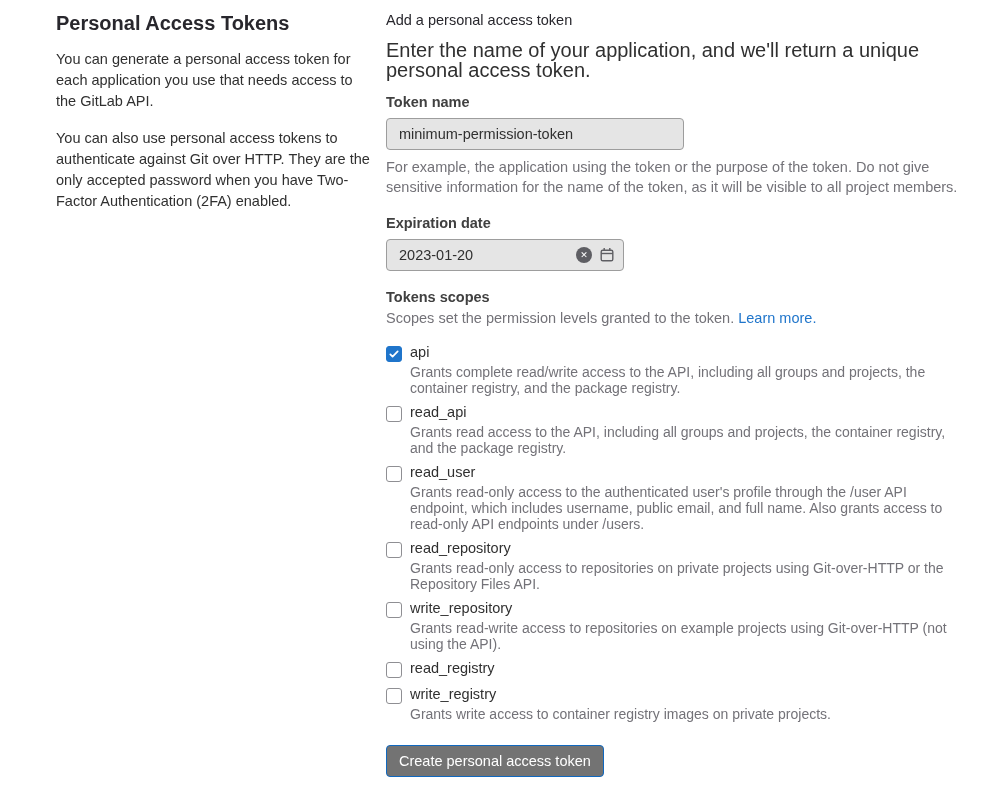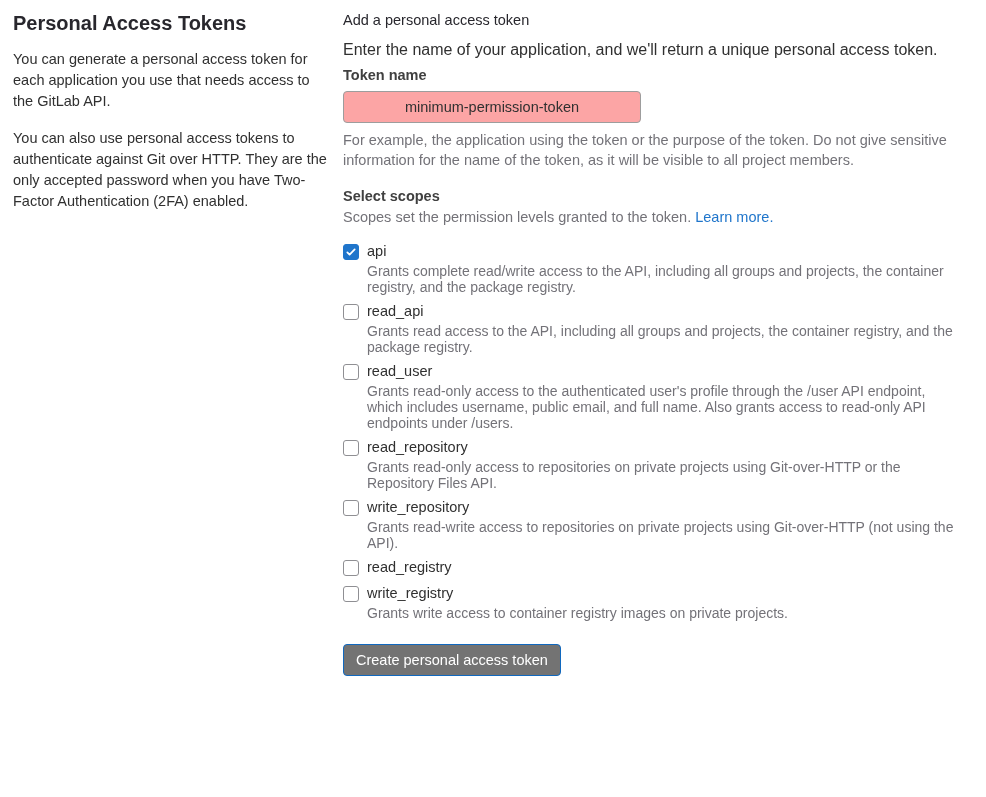--- a/index.html
+++ b/index.html
@@ -10,20 +10,21 @@
     font-family: "Liberation Sans", "DejaVu Sans", sans-serif;
     color: #303030;
     overflow: hidden;
   }
   .layout { display: flex; width: 986px; }
 
   
   .left-col {
     width: 343px; flex-shrink: 0;
     padding: 10px 13px 0 13px;
+    margin-left: 43px;
   }
   .page-title {
     margin: 0 0 13px 0;
     font-size: 20px; line-height: 26px;
     font-weight: 700; color: #28272d;
   }
   .page-desc {
     margin: 0 0 16px 0;
     font-size: 14.5px; line-height: 21px;
     color: #303030;
@@ -33,43 +34,42 @@
   .right-col {
     flex: 1;
     padding: 10px 24px 0 0;
   }
   .section-heading {
     margin: 0 0 10px 0;
     font-size: 14.5px; line-height: 20px;
     font-weight: 400; color: #28272d;
   }
   .section-intro {
-    margin: 0 0 5px 0;
-    font-size: 16px; line-height: 20px;
+    margin: 0 0 12px 0;
+    font-size: 20px; line-height: 20px;
     color: #303030;
   }
   .form-group { margin-bottom: 16px; }
   .form-label {
     display: block;
     font-size: 14.5px; line-height: 20px;
     font-weight: 700; color: #404040;
     margin-bottom: 6px;
   }
   .text-input {
     height: 32px;
     border: 1px solid #9d9d9d;
     border-radius: 4px;
     padding: 0 12px;
     font-size: 14.5px;
     font-family: inherit;
     color: #303030;
-    background: #fca5a5;
+    background: #e5e5e5;
     outline: none;
     width: 100%;
-    text-align: center;
   }
   .token-input-wrap { width: 298px; }
   .form-help {
     margin-top: 7px;
     font-size: 14.5px; line-height: 20px;
     color: #737278;
     max-width: 619px;
   }
 
   
@@ -96,21 +96,21 @@
 
   
   .scopes-label { margin-bottom: 1px; }
   .scopes-help {
     margin: 0 0 14px 0;
     font-size: 14.5px; line-height: 20px;
     color: #737278;
   }
   .link { color: #1f75cb; text-decoration: none; cursor: pointer; }
   .scope-row { margin-bottom: 6px; }
-  .scope-head { display: flex; align-items: center; }
+  .scope-head { display: flex; align-items: flex-end; }
   .checkbox {
     width: 16px; height: 16px;
     flex-shrink: 0;
     margin-top: 2px;
     border: 1px solid #8f8f93;
     border-radius: 3px;
     background: #ffffff;
     display: inline-flex;
     align-items: center; justify-content: center;
     cursor: pointer;
@@ -167,23 +167,38 @@
     
     <div class="form-group">
       <label class="form-label">Token name</label>
       <div class="token-input-wrap">
         <input class="text-input" type="text" value="minimum-permission-token" style="">
       </div>
       <div class="form-help">For example, the application using the token or the purpose of the token. Do not give sensitive information for the name of the token, as it will be visible to all project members.</div>
     </div>
 
     
+    <div class="form-group">
+      <label class="form-label">Expiration date</label>
+      <div class="date-wrap">
+        <input class="text-input" type="text" value="2023-01-20" style="">
+        <button class="clear-btn">✕</button>
+        <button class="cal-btn">
+          <svg viewBox="0 0 16 16" width="16" height="16" fill="none" stroke="#5e5e63" stroke-width="1.4">
+            <rect x="2.2" y="3.2" width="11.6" height="10.6" rx="1.6"></rect>
+            <line x1="2.2" y1="6.5" x2="13.8" y2="6.5"></line>
+            <line x1="5.2" y1="1" x2="5.2" y2="3.2"></line>
+            <line x1="10.8" y1="1" x2="10.8" y2="3.2"></line>
+          </svg>
+        </button>
+      </div>
+    </div>
 
     
-    <label class="form-label scopes-label">Select scopes</label>
+    <label class="form-label scopes-label">Tokens scopes</label>
     <p class="scopes-help"><span>Scopes set the permission levels granted to the token.</span><span> </span><a class="link">Learn more.</a></p>
 
     <div>
 
       <div class="scope-row">
         <div class="scope-head">
           <span class="checkbox" data-checked="true">
               <svg class="check-icon" viewBox="0 0 16 16" width="14" height="14">
                 <path d="M3.8 8.4l2.6 2.6L12.2 5" stroke="#fff" stroke-width="2" fill="none" stroke-linecap="round" stroke-linejoin="round"></path>
               </svg>
@@ -215,21 +230,21 @@
           <span class="scope-label">read_repository</span>
         </div>
         <div class="scope-desc">Grants read-only access to repositories on private projects using Git-over-HTTP or the Repository Files API.</div>
       </div>
 
       <div class="scope-row">
         <div class="scope-head">
           <span class="checkbox" data-checked="false"></span>
           <span class="scope-label">write_repository</span>
         </div>
-        <div class="scope-desc">Grants read-write access to repositories on private projects using Git-over-HTTP (not using the API).</div>
+        <div class="scope-desc">Grants read-write access to repositories on example projects using Git-over-HTTP (not using the API).</div>
       </div>
 
       <div class="scope-row">
         <div class="scope-head">
           <span class="checkbox" data-checked="false"></span>
           <span class="scope-label">read_registry</span>
         </div>
       </div>
 
       <div class="scope-row">

